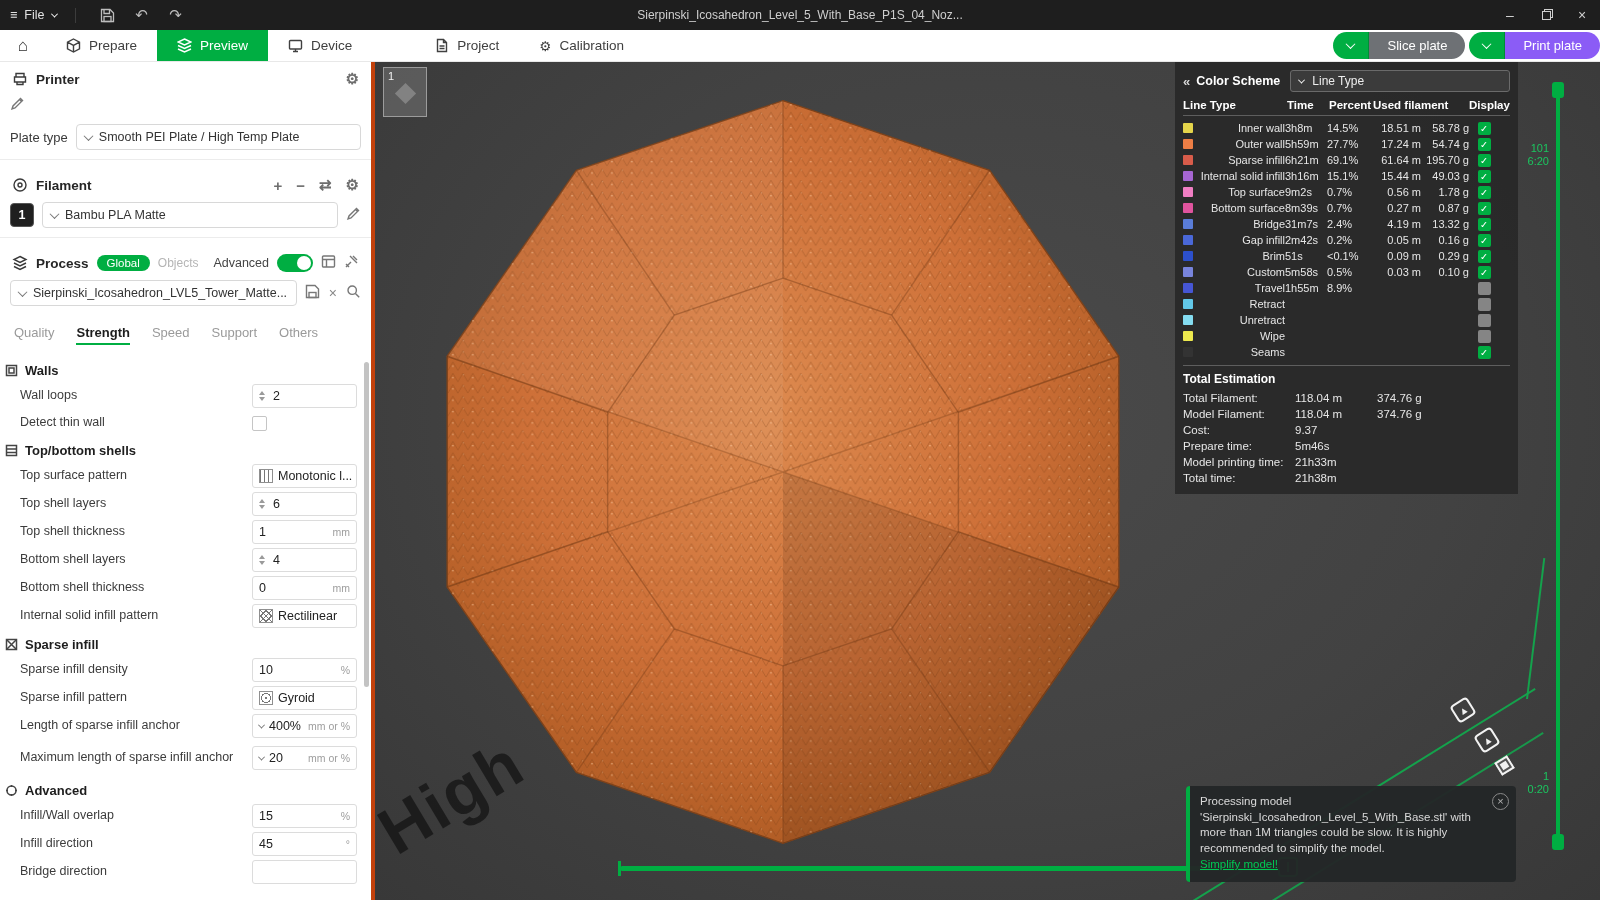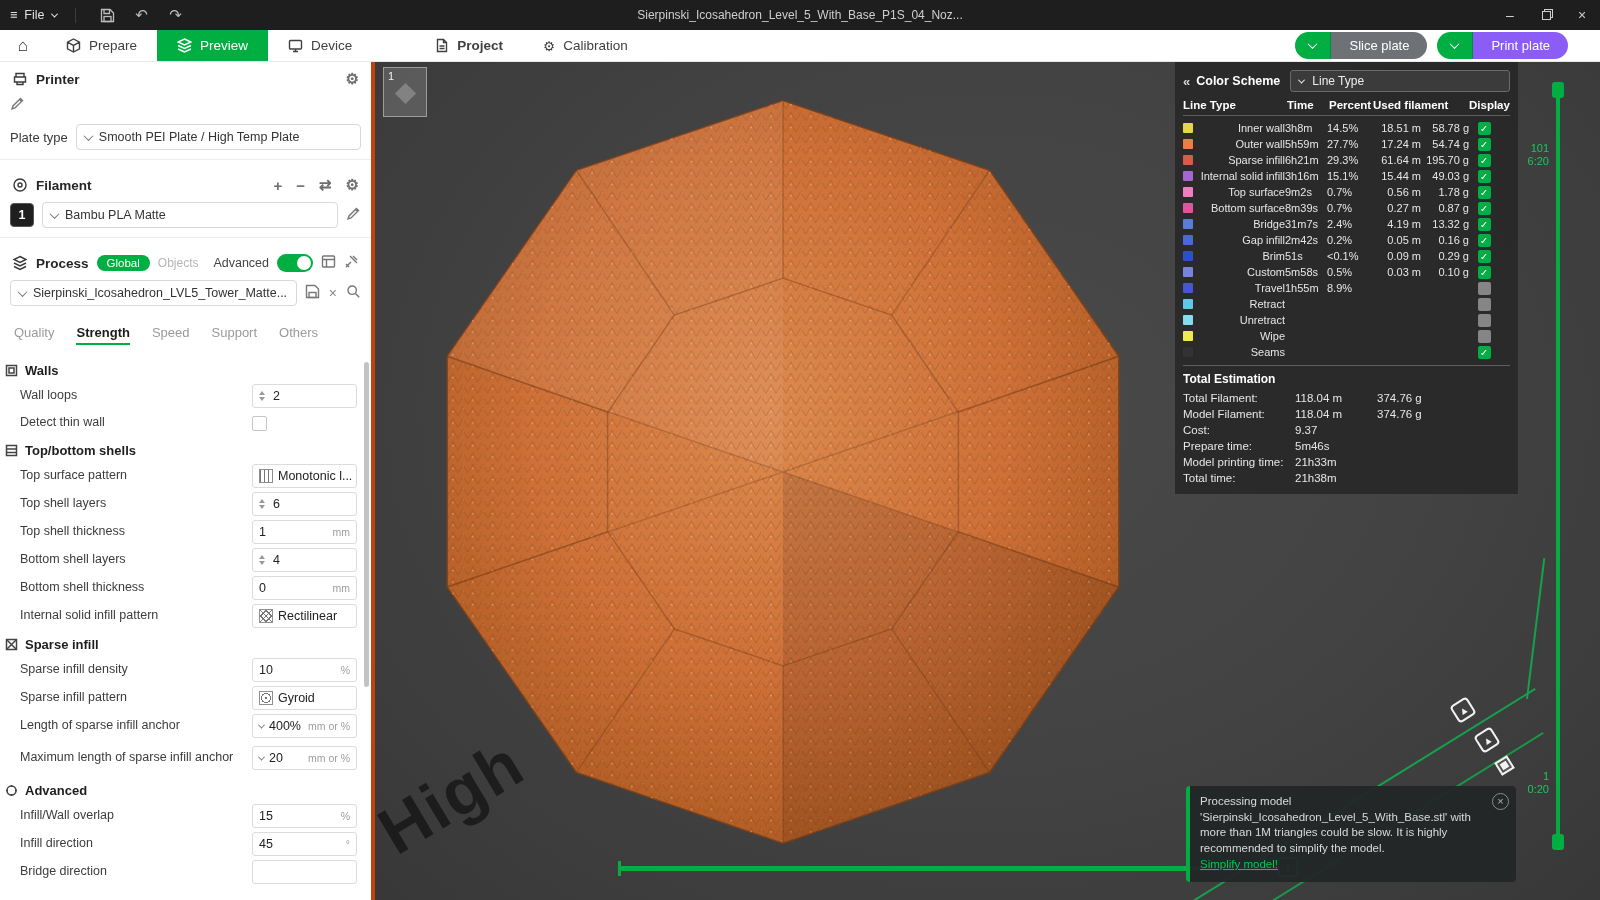--- a/index.html
+++ b/index.html
@@ -16,22 +16,22 @@
   .winctl { margin-left:auto; display:flex; height:30px; }
   .winbtn { width:36px; height:30px; display:flex; align-items:center; justify-content:center; color:#cfcfcf; font-size:14px; }
   .sq { width:9px; height:9px; border:1px solid #cfcfcf; box-shadow:2px -2px 0 -1px #1e1e1e, 2px -2px 0 0 #cfcfcf; }
 
   
   .tabbar { position:absolute; top:30px; left:0; right:0; height:32px; background:#fff; border-bottom:1px solid #e8e8e8; display:flex; align-items:center; z-index:29; }
   .home { width:46px; height:100%; display:flex; align-items:center; justify-content:center; font-size:17px; color:#2e2e2e; }
   .tab { display:flex; align-items:center; gap:8px; height:100%; padding:0 20px; font-size:13.5px; color:#404040; }
   .tab svg { width:15px; height:15px; stroke:currentColor; fill:none; stroke-width:1.4; }
   .tab.active { background:#00AE42; color:#fff; }
-  .tab.gap { margin-left:42px;font-weight:bold; }
-  .actions { margin-left:auto; display:flex; gap:10px; padding-right:32px; }
+  .tab.gap { margin-left:42px; }
+  .actions { margin-left:auto; display:flex; gap:4px; padding-right:0; }
   .split-btn { display:flex; align-items:center; height:27px; border-radius:14px; overflow:hidden; }
   .split-btn .dd { width:36px; height:100%; background:#00AE42; display:flex; align-items:center; justify-content:center; border-right:1px solid rgba(0,0,0,.18); }
   .split-btn .lbl { padding:0 18px; height:100%; display:flex; align-items:center; font-size:13px; color:#fff; }
   .split-btn.slice .lbl { background:#6e7175; }
   .split-btn.print .lbl { background:#8b5cf6; }
 
   .chev { width:7px; height:7px; border-right:1.6px solid #777; border-bottom:1.6px solid #777; transform:rotate(45deg) translate(-1px,-1px); flex:none; }
   .chev.w { border-color:#fff; }
   .chev.sm { width:5px; height:5px; }
 
@@ -591,21 +591,21 @@
             <span class="c-wt">54.74 g</span>
             <span class="c-disp">
               <span class="cbx on"></span>
             </span>
           </div>
 
           <div class="lg-row">
             <span class="swatch" style="background: rgb(216, 92, 74);"></span>
             <span class="c-label">Sparse infill</span>
             <span class="c-time">6h21m</span>
-            <span class="c-pct">29.3%</span>
+            <span class="c-pct">69.1%</span>
             <span class="c-len">61.64 m</span>
             <span class="c-wt">195.70 g</span>
             <span class="c-disp">
               <span class="cbx on"></span>
             </span>
           </div>
 
           <div class="lg-row">
             <span class="swatch" style="background: rgb(166, 102, 210);"></span>
             <span class="c-label">Internal solid infill</span>

